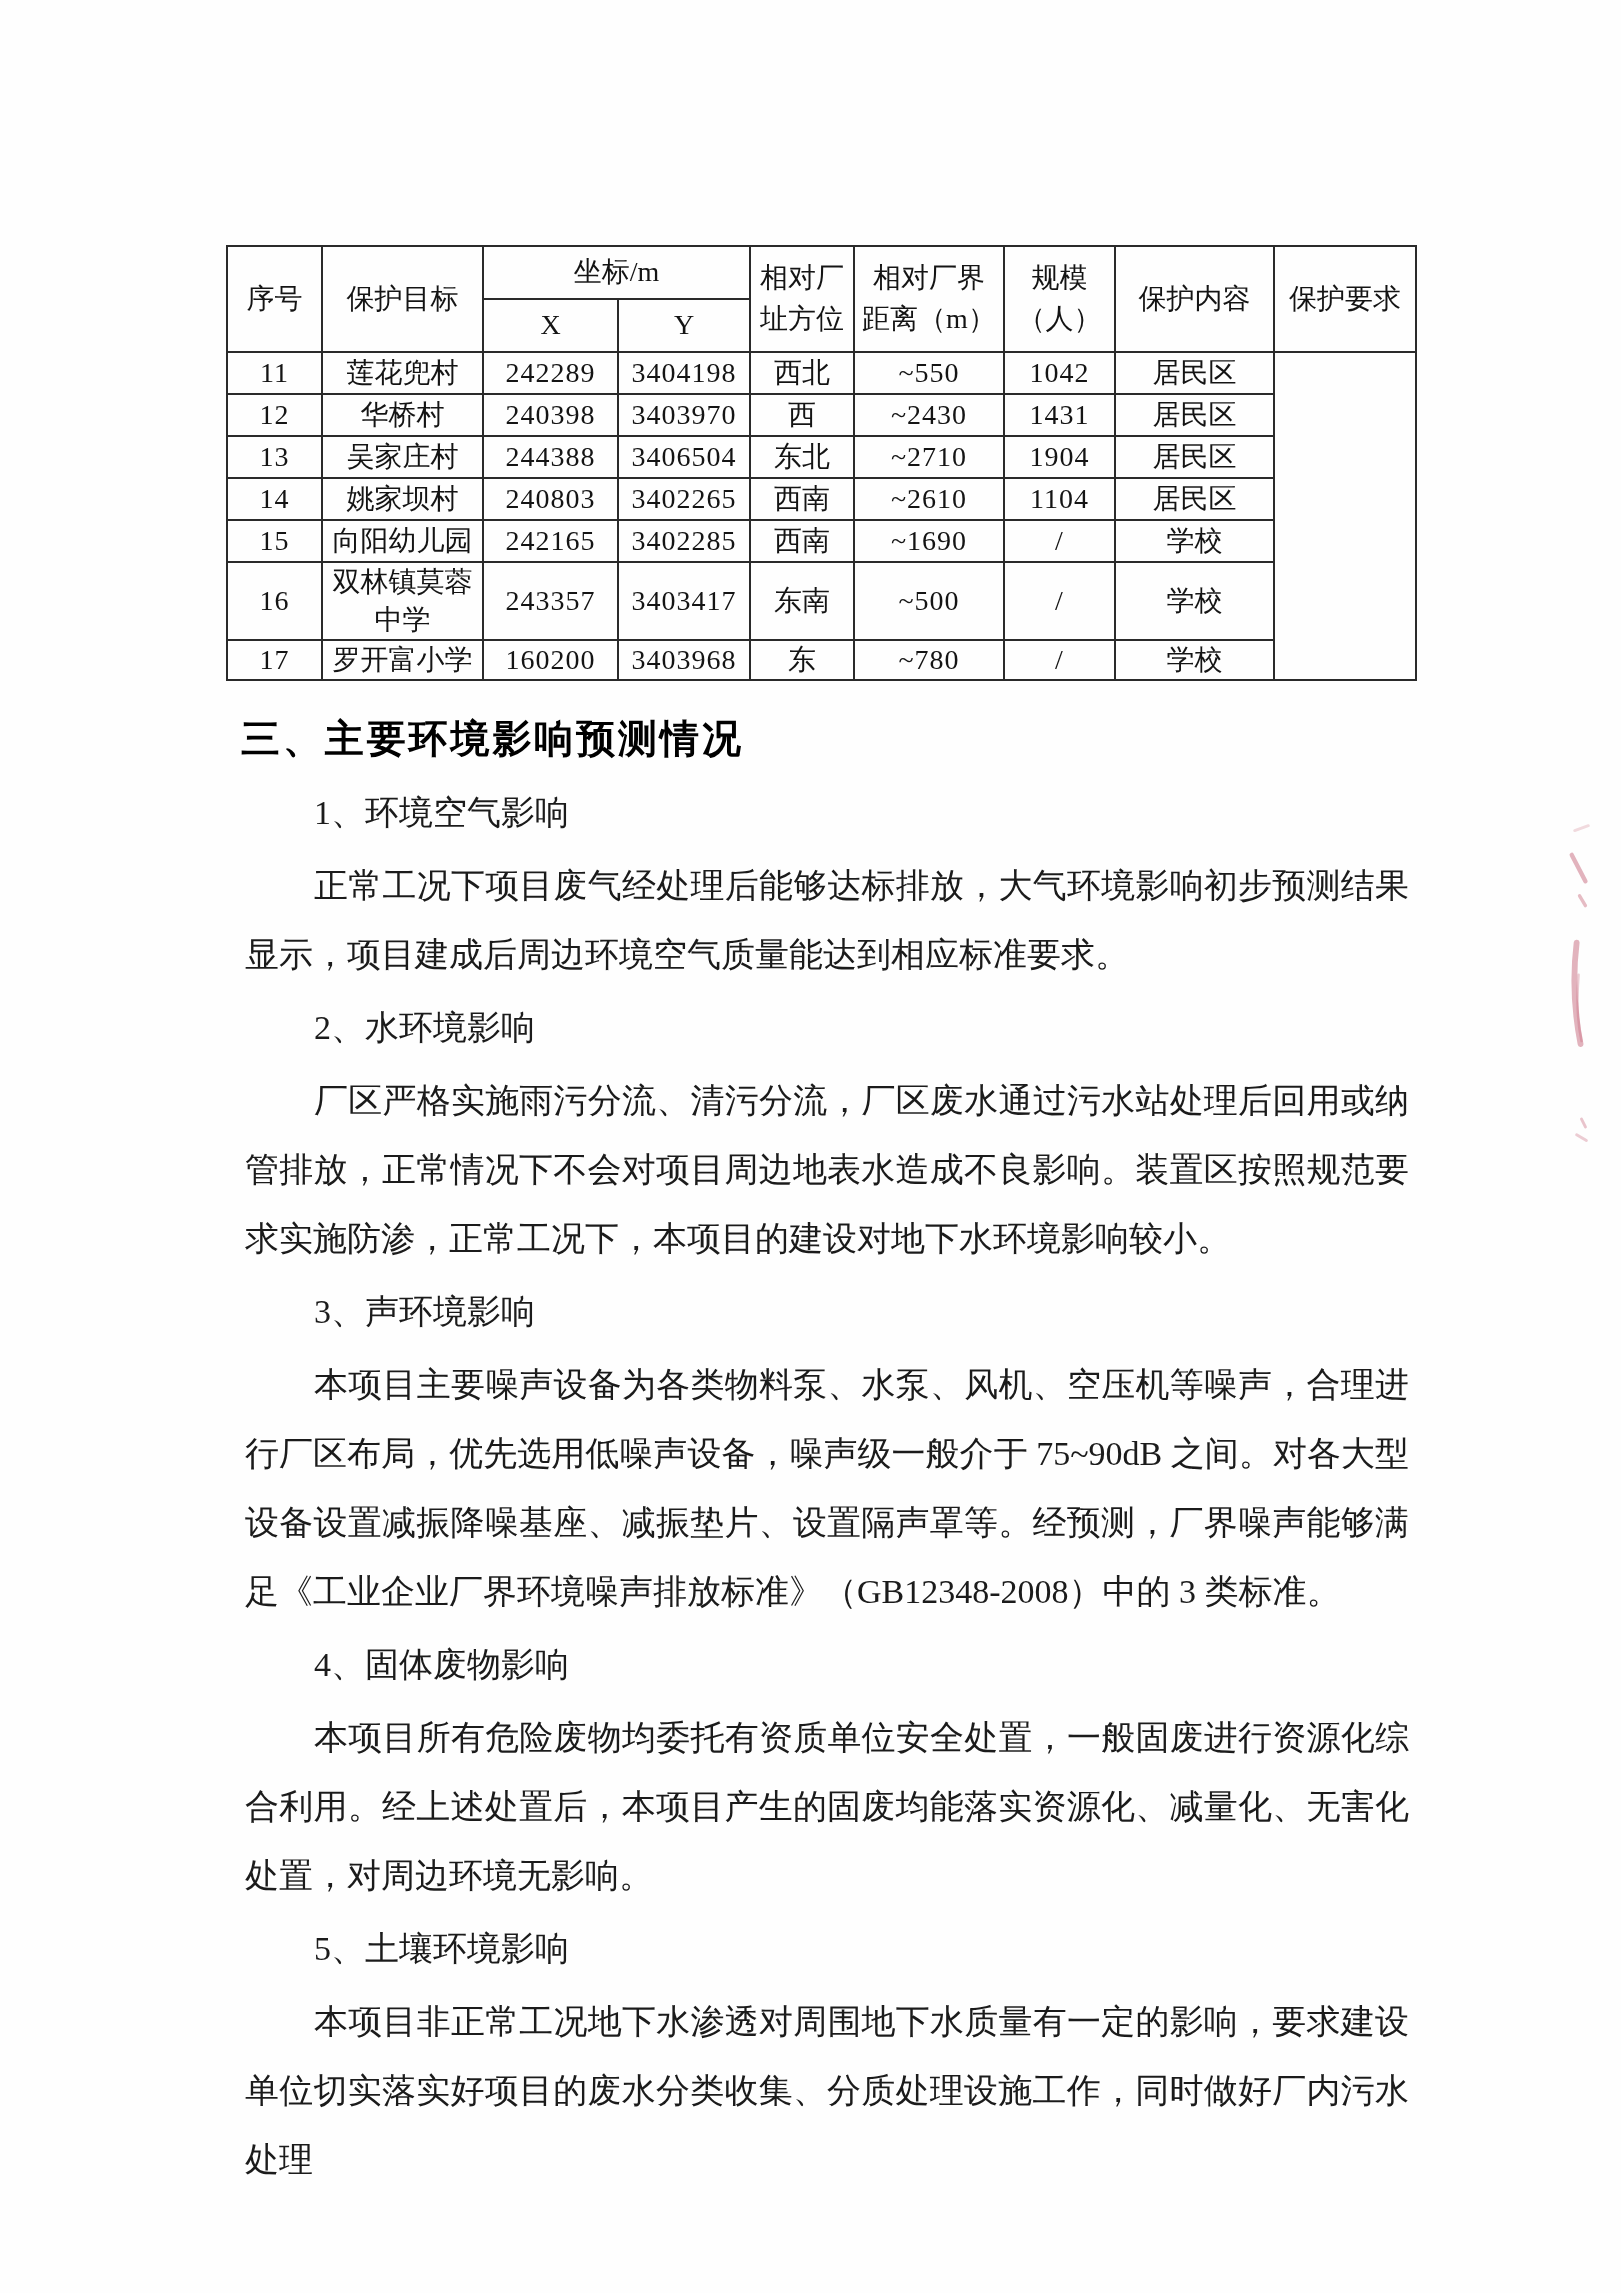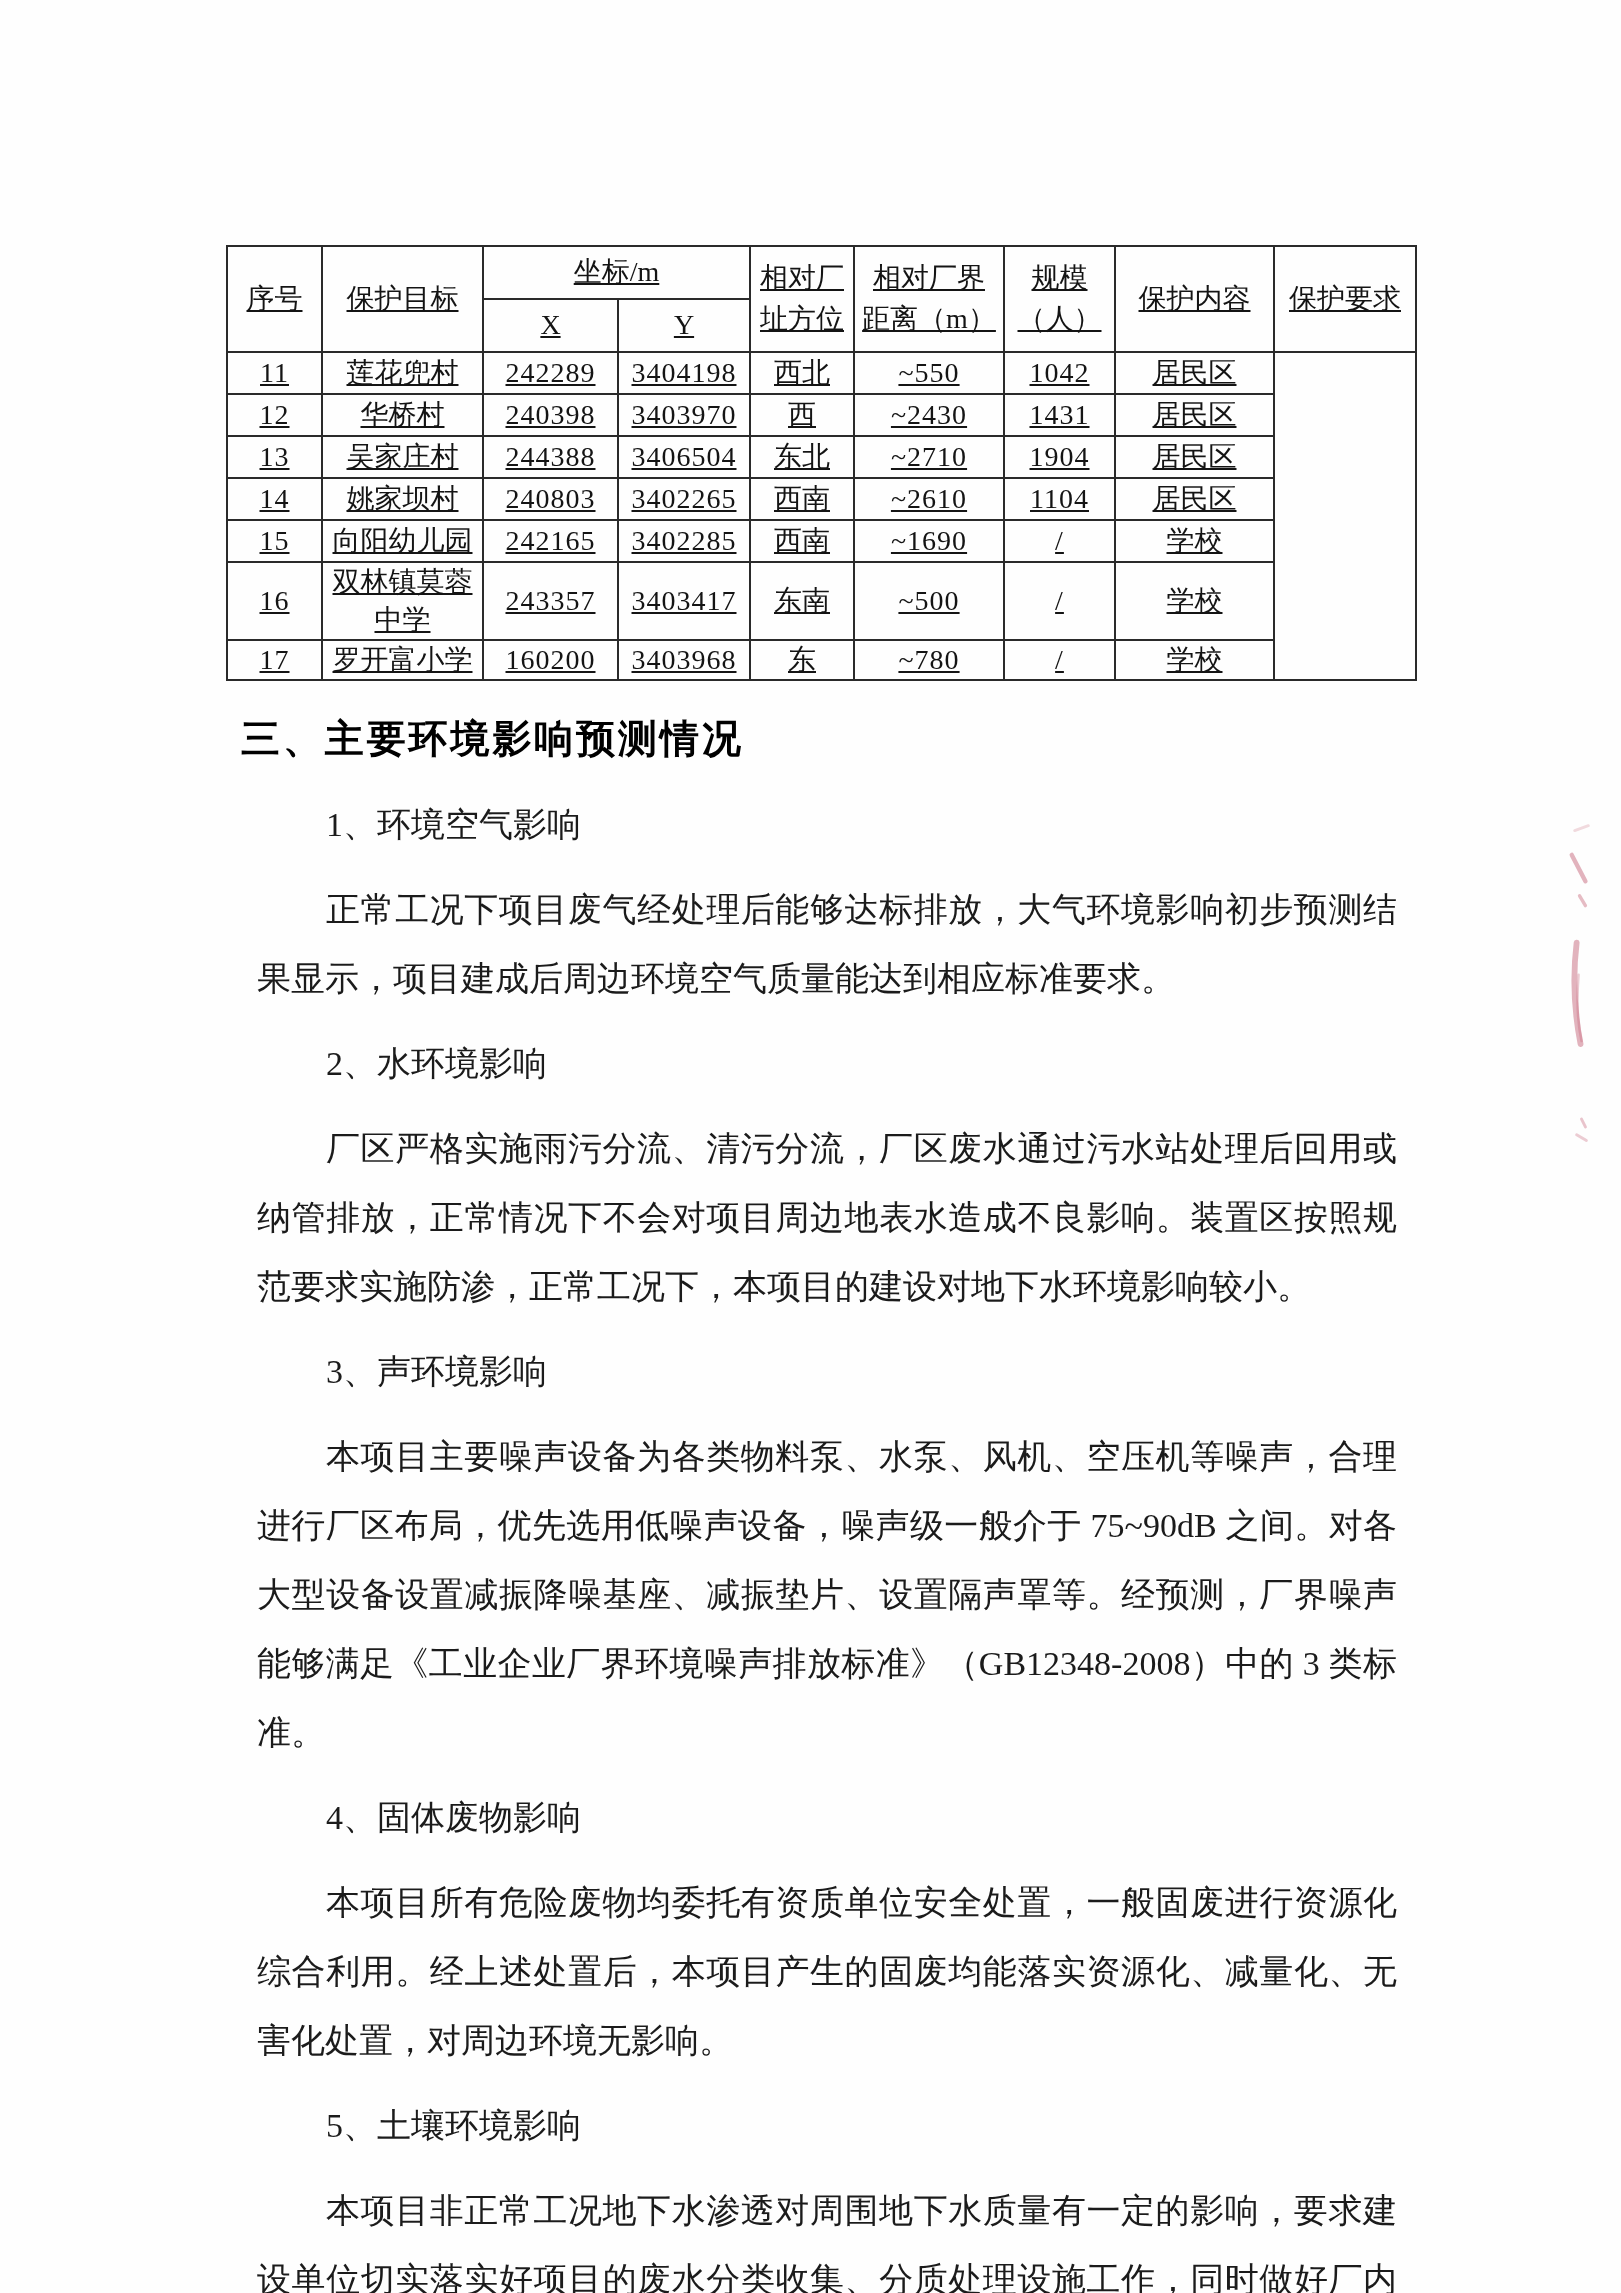--- a/index.html
+++ b/index.html
@@ -23,21 +23,21 @@
     color:#141414;
   }
   .targets-table th, .targets-table td {
     border:2px solid #2a2a2a;
     font-weight:normal;
     text-align:center;
     vertical-align:middle;
     padding:0 5.9px;
     overflow:hidden;
   }
-  .targets-table { border:2.9px solid #222;text-decoration:underline; }
+  .targets-table { border:2.9px solid #222; }
   .targets-table thead th { white-space:pre-line; line-height:1.45; }
   .targets-table td.num { font-family:"Liberation Serif", serif; letter-spacing:1px; }
   .row-single { height:42px;margin-left:28px; }
   .row-tall   { height:68px; line-height:1.35; }
   .row-last   { height:32px; }
   .hrow       { height:53px; }
 
   
   .section-heading {
     position:absolute; left:241px; top:712px;
@@ -50,21 +50,21 @@
   }
   .content {
     position:absolute; left:241px; top:774px;
     width:1172px;
     font-size:34px;
     line-height:69px;
     text-align:justify;
     text-justify:inter-character;
     color:#1b1b1b;
   }
-  .content p { margin:16px; text-indent:69px; }
+  .content p { margin:4px; text-indent:69px; }
 
   
   .pen-marks { position:absolute; left:1563px; top:818px; }
 </style>
 </head>
 <body>
 
 <div class="page">
 
   <table class="targets-table">

